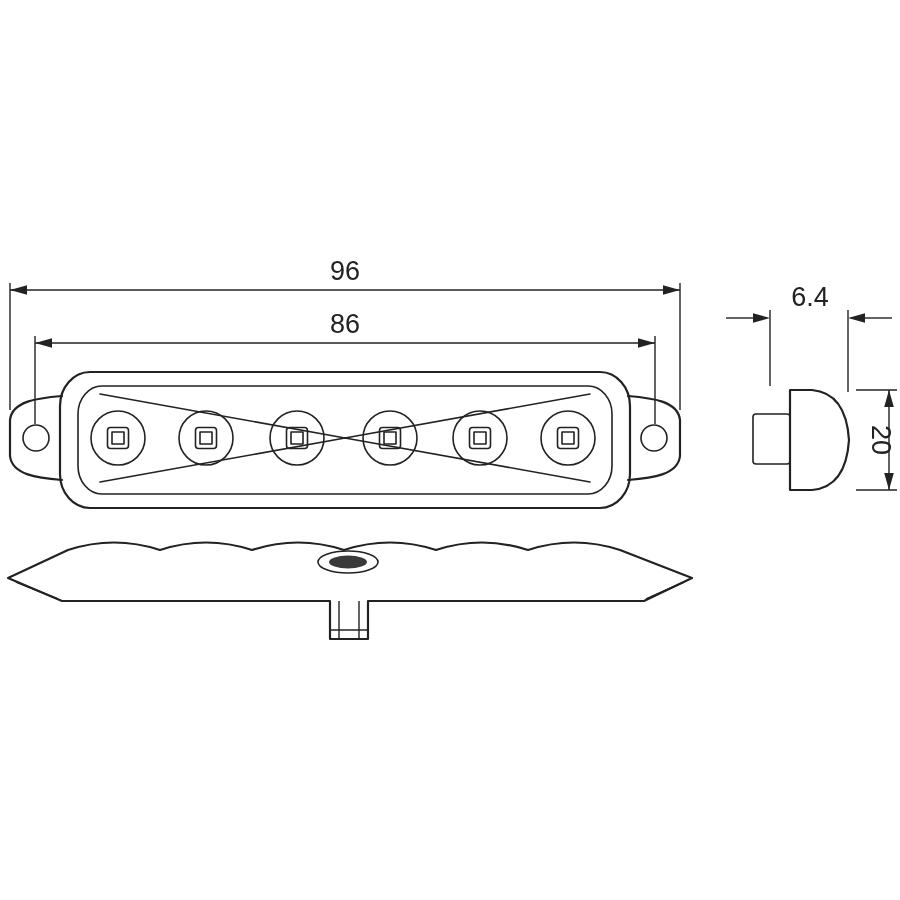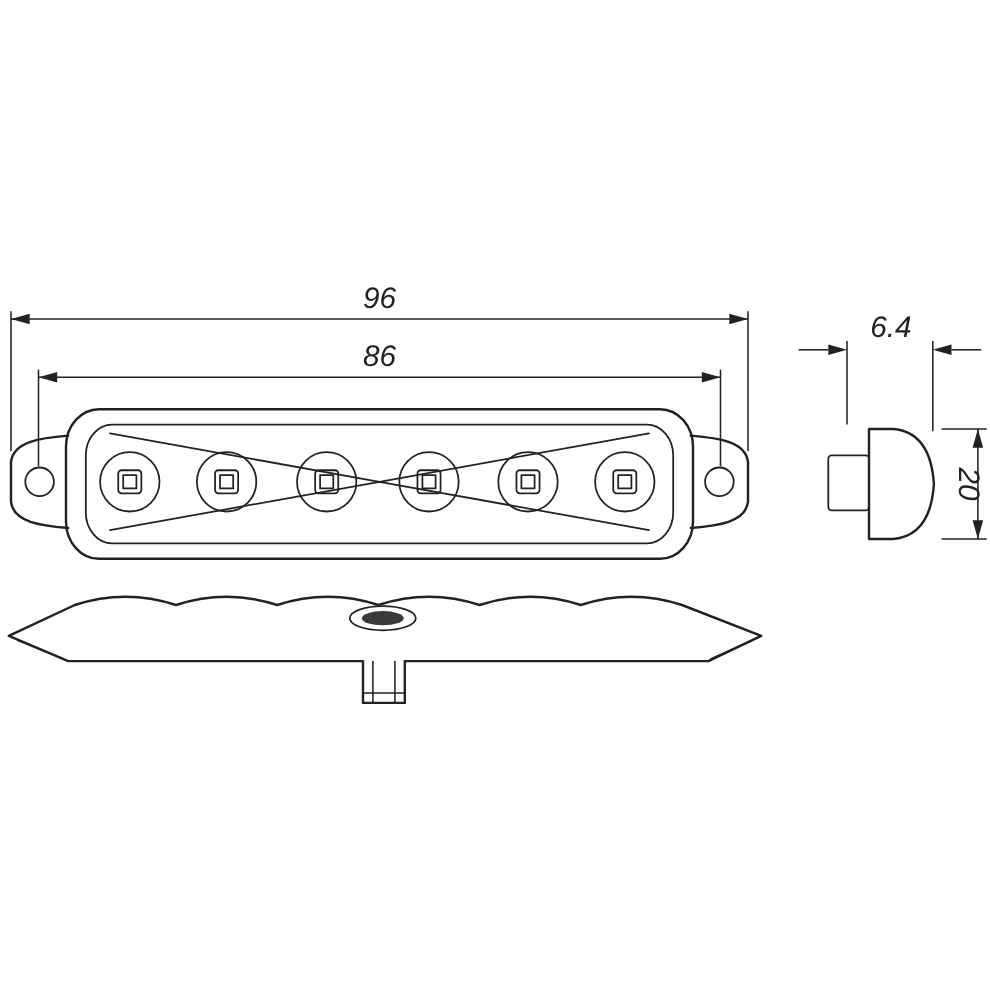--- a/index.html
+++ b/index.html
@@ -9,21 +9,20 @@
     width: 900px;
     height: 900px;
     font-family: "Liberation Sans", sans-serif;
   }
   .canvas {
     position: relative;
     width: 900px;
     height: 900px;
     background: #ffffff;
     overflow: hidden;
-    font-style: italic;
   }
   svg { display: block; }
   .outline {
     fill: none;
     stroke: #222222;
     stroke-width: 2.2;
     stroke-linejoin: round;
     stroke-linecap: round;
   }
   .thin  { stroke-width: 1.6; }

